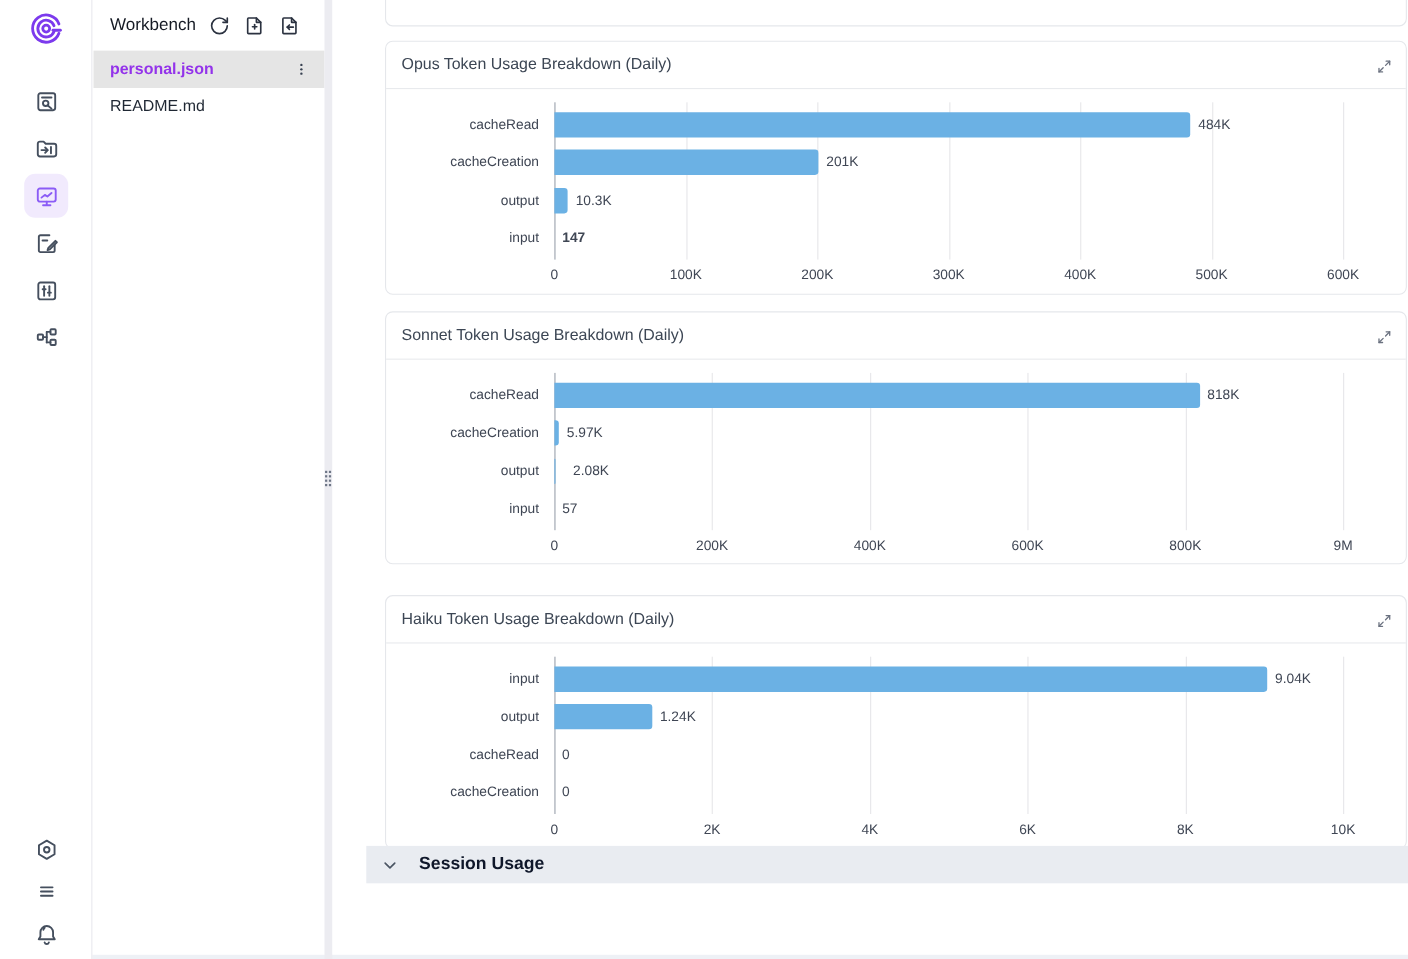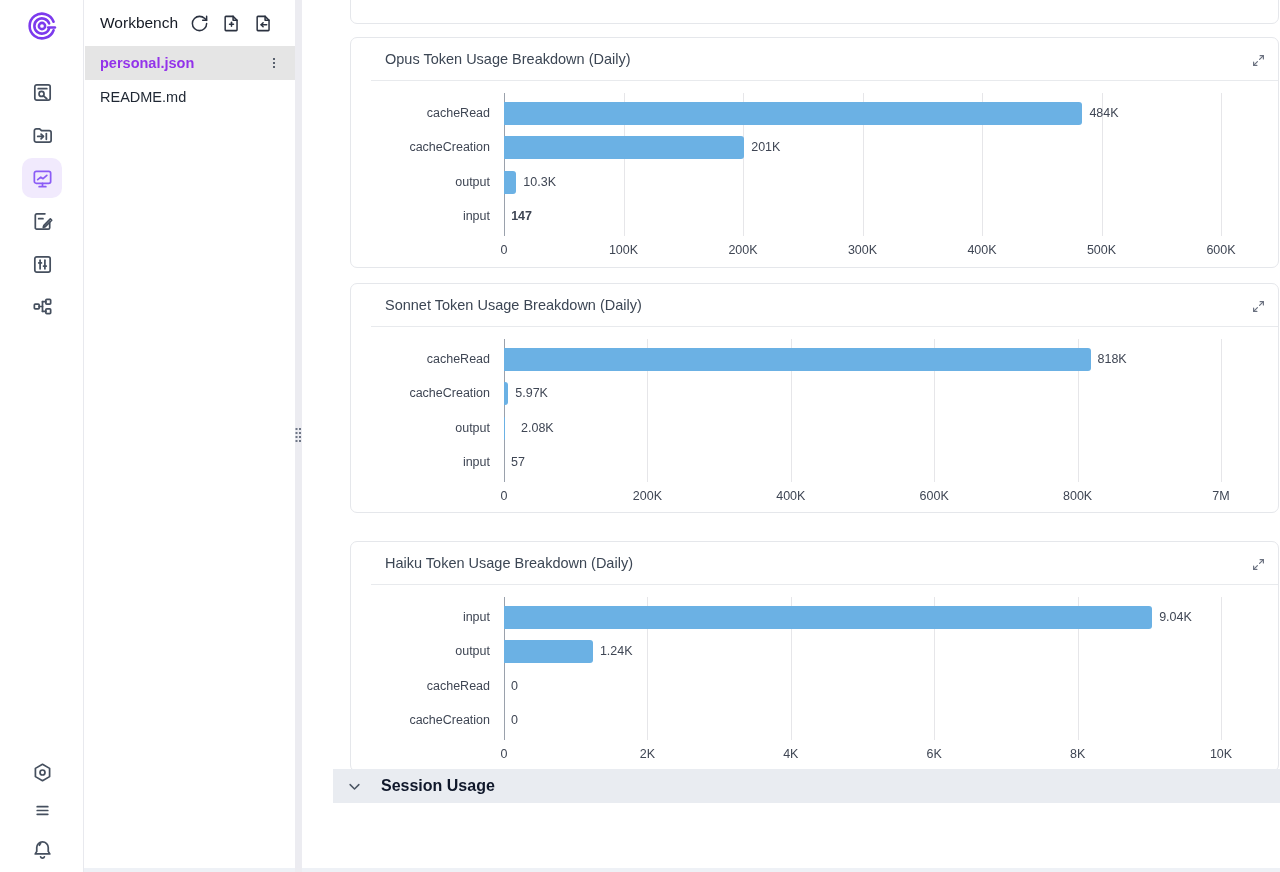--- a/index.html
+++ b/index.html
@@ -35,21 +35,21 @@
   
   .resizer { position:absolute; left:295px; top:0; width:7px; height:872px; background:#ececf1;
     cursor:col-resize; z-index:6; }
   .grip { position:absolute; left:0; top:427px; width:7px; height:16px;
     display:flex; align-items:center; justify-content:center; color:#6e7686; }
 
   
   .main { position:absolute; left:302px; top:0; width:978px; height:872px; background:#fff; }
 
   .card { position:absolute; left:48px; width:929px; background:#fff;
-    border:1px solid #e5e7eb; border-radius:7px;padding-left:20px; }
+    border:1px solid #e5e7eb; border-radius:7px; }
   .card-partial { top:-14px; height:38px; }
   .card-header { height:43px; border-bottom:1px solid #e8eaed; display:flex; align-items:center;
     padding:0 14px; position:relative; }
   .card-title { font-size:14.5px; color:#3c4654; }
   .expand-btn { position:absolute; right:12px; top:14px; width:16px; height:16px; border:none;
     background:transparent; color:#6b7280; cursor:pointer; display:flex; align-items:center;
     justify-content:center; padding:0; }
   .expand-btn svg { width:13px; height:13px; }
   .chart-body { position:absolute; left:0; right:0; top:43px; bottom:0; overflow:visible; }
 
@@ -289,21 +289,21 @@
           <div class="tick-label" style="left: 153px;">0</div>
           <div class="gridline" style="left: 296.4px;"></div>
           <div class="tick-label" style="left: 296.4px;">200K</div>
           <div class="gridline" style="left: 439.8px;"></div>
           <div class="tick-label" style="left: 439.8px;">400K</div>
           <div class="gridline" style="left: 583.2px;"></div>
           <div class="tick-label" style="left: 583.2px;">600K</div>
           <div class="gridline" style="left: 726.6px;"></div>
           <div class="tick-label" style="left: 726.6px;">800K</div>
           <div class="gridline" style="left: 870px;"></div>
-          <div class="tick-label" style="left: 870px;">7M</div>
+          <div class="tick-label" style="left: 870px;">9M</div>
           <div class="bar-row" style="top: 21px;">
             <div class="cat-label">cacheRead</div>
             <div class="bar" style="width: 586.506px; background: rgb(107, 177, 228);"></div>
             <div class="value-label" style="left: 746.506px;">818K</div>
           </div>
           <div class="bar-row" style="top: 55.4px;">
             <div class="cat-label">cacheCreation</div>
             <div class="bar" style="width: 4.28049px; background: rgb(107, 177, 228);"></div>
             <div class="value-label" style="left: 164.28px;">5.97K</div>
           </div>

